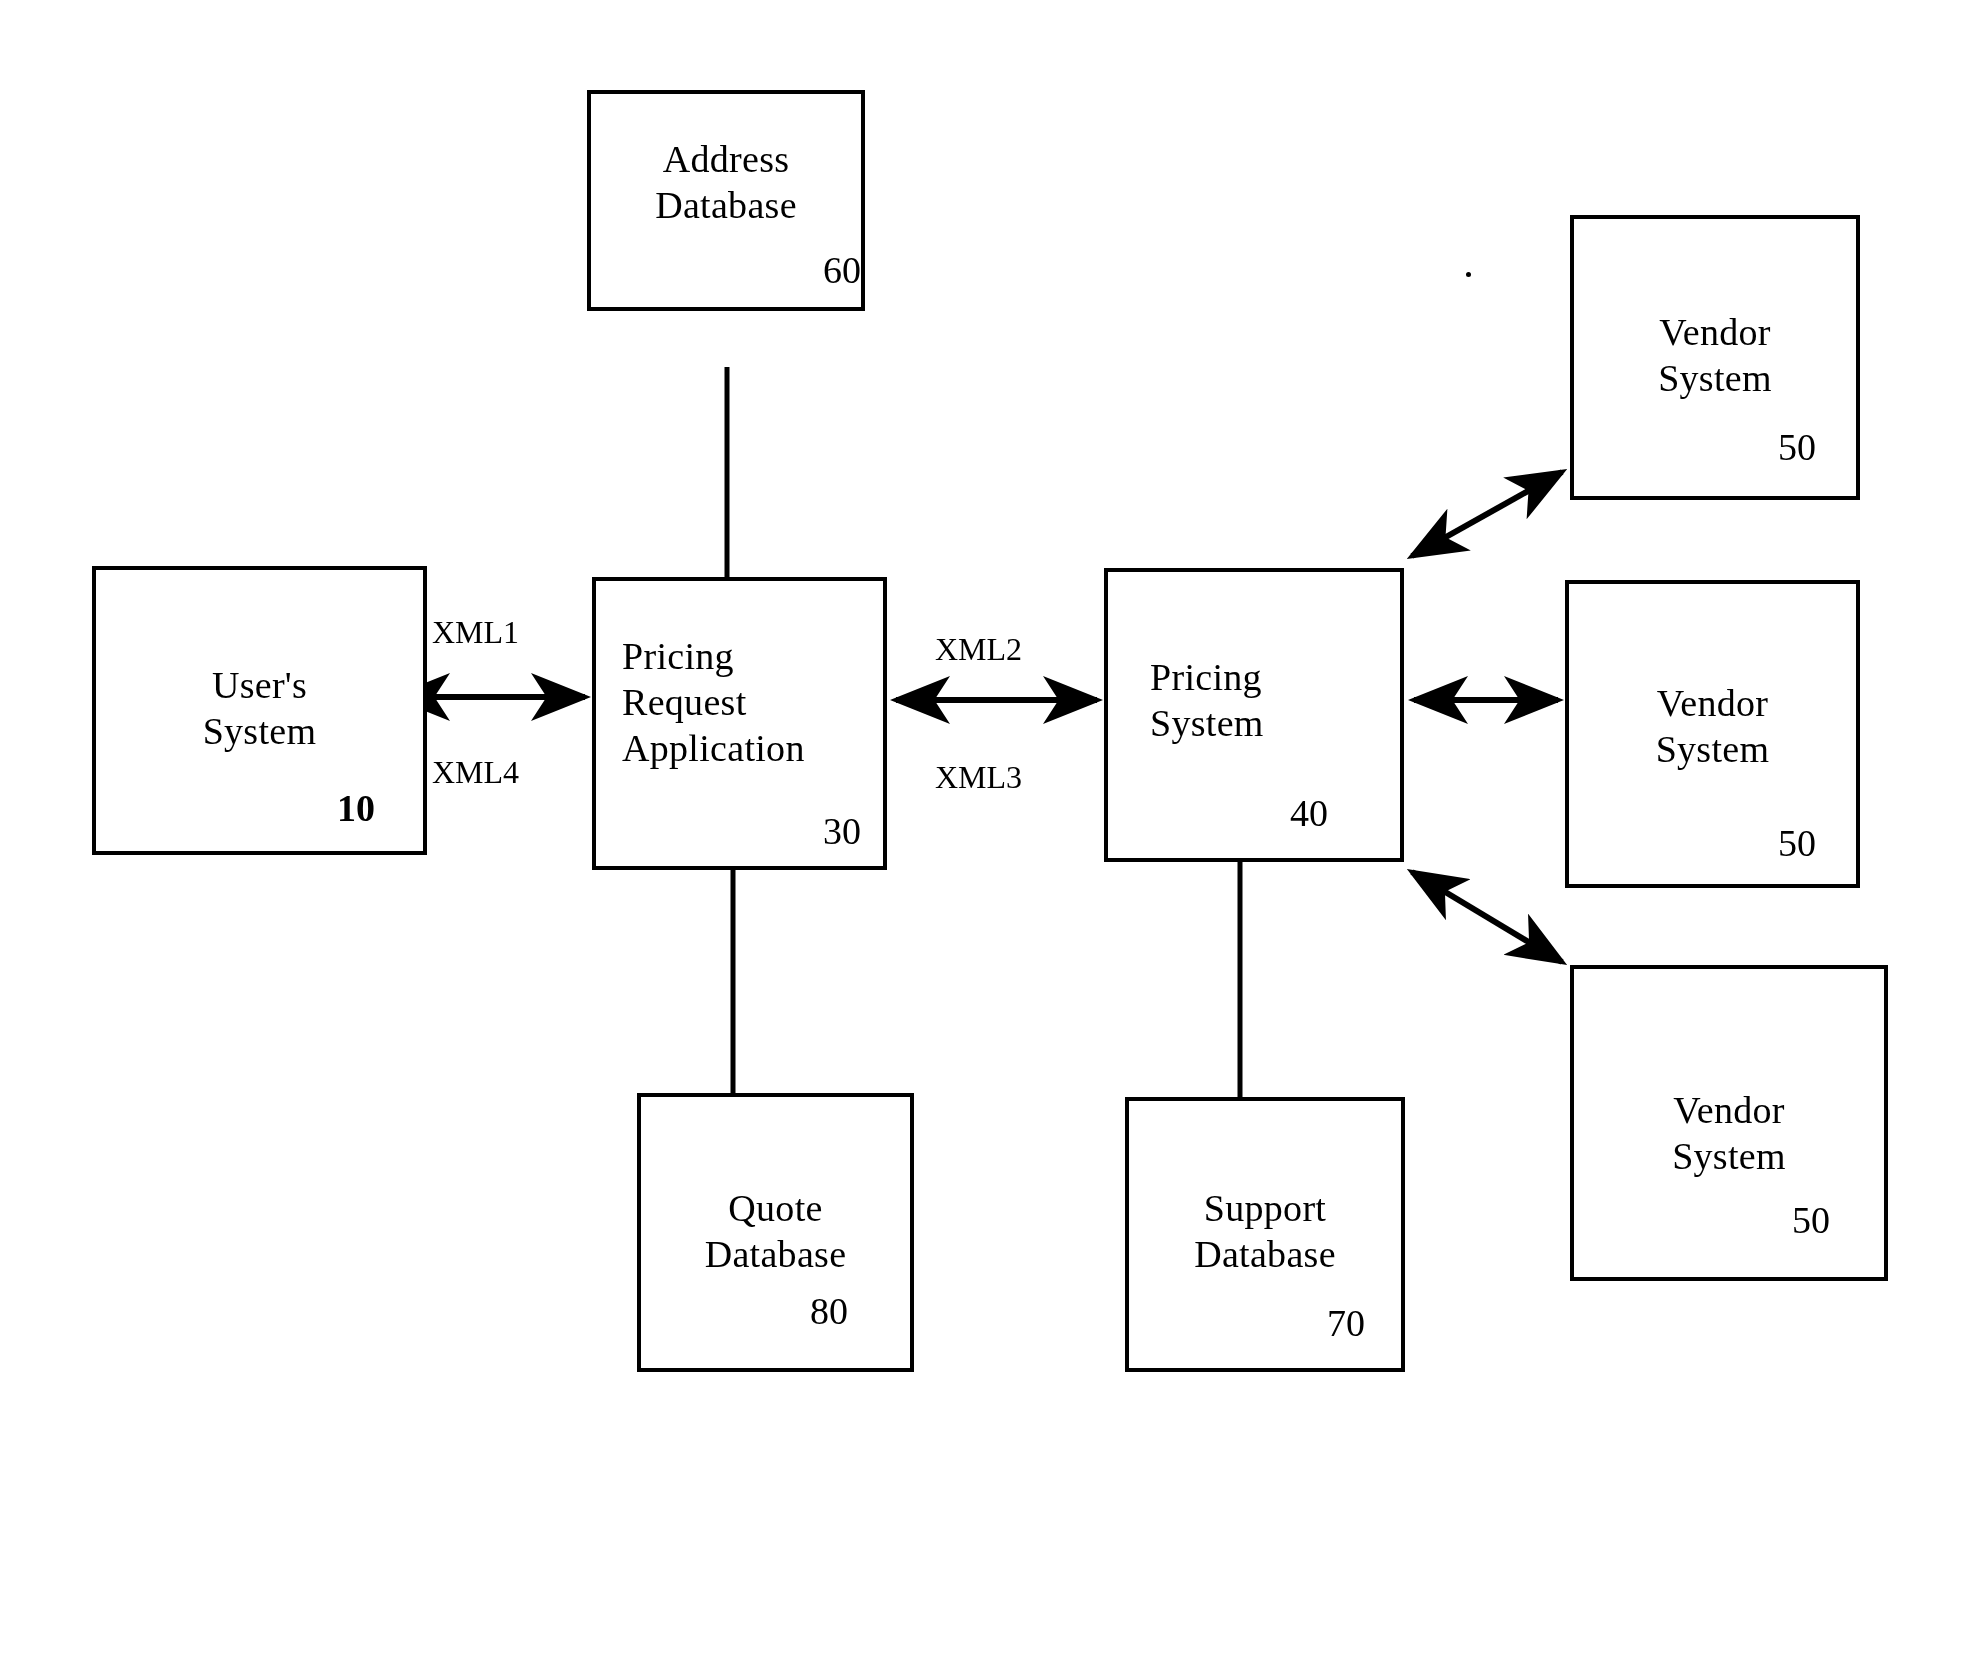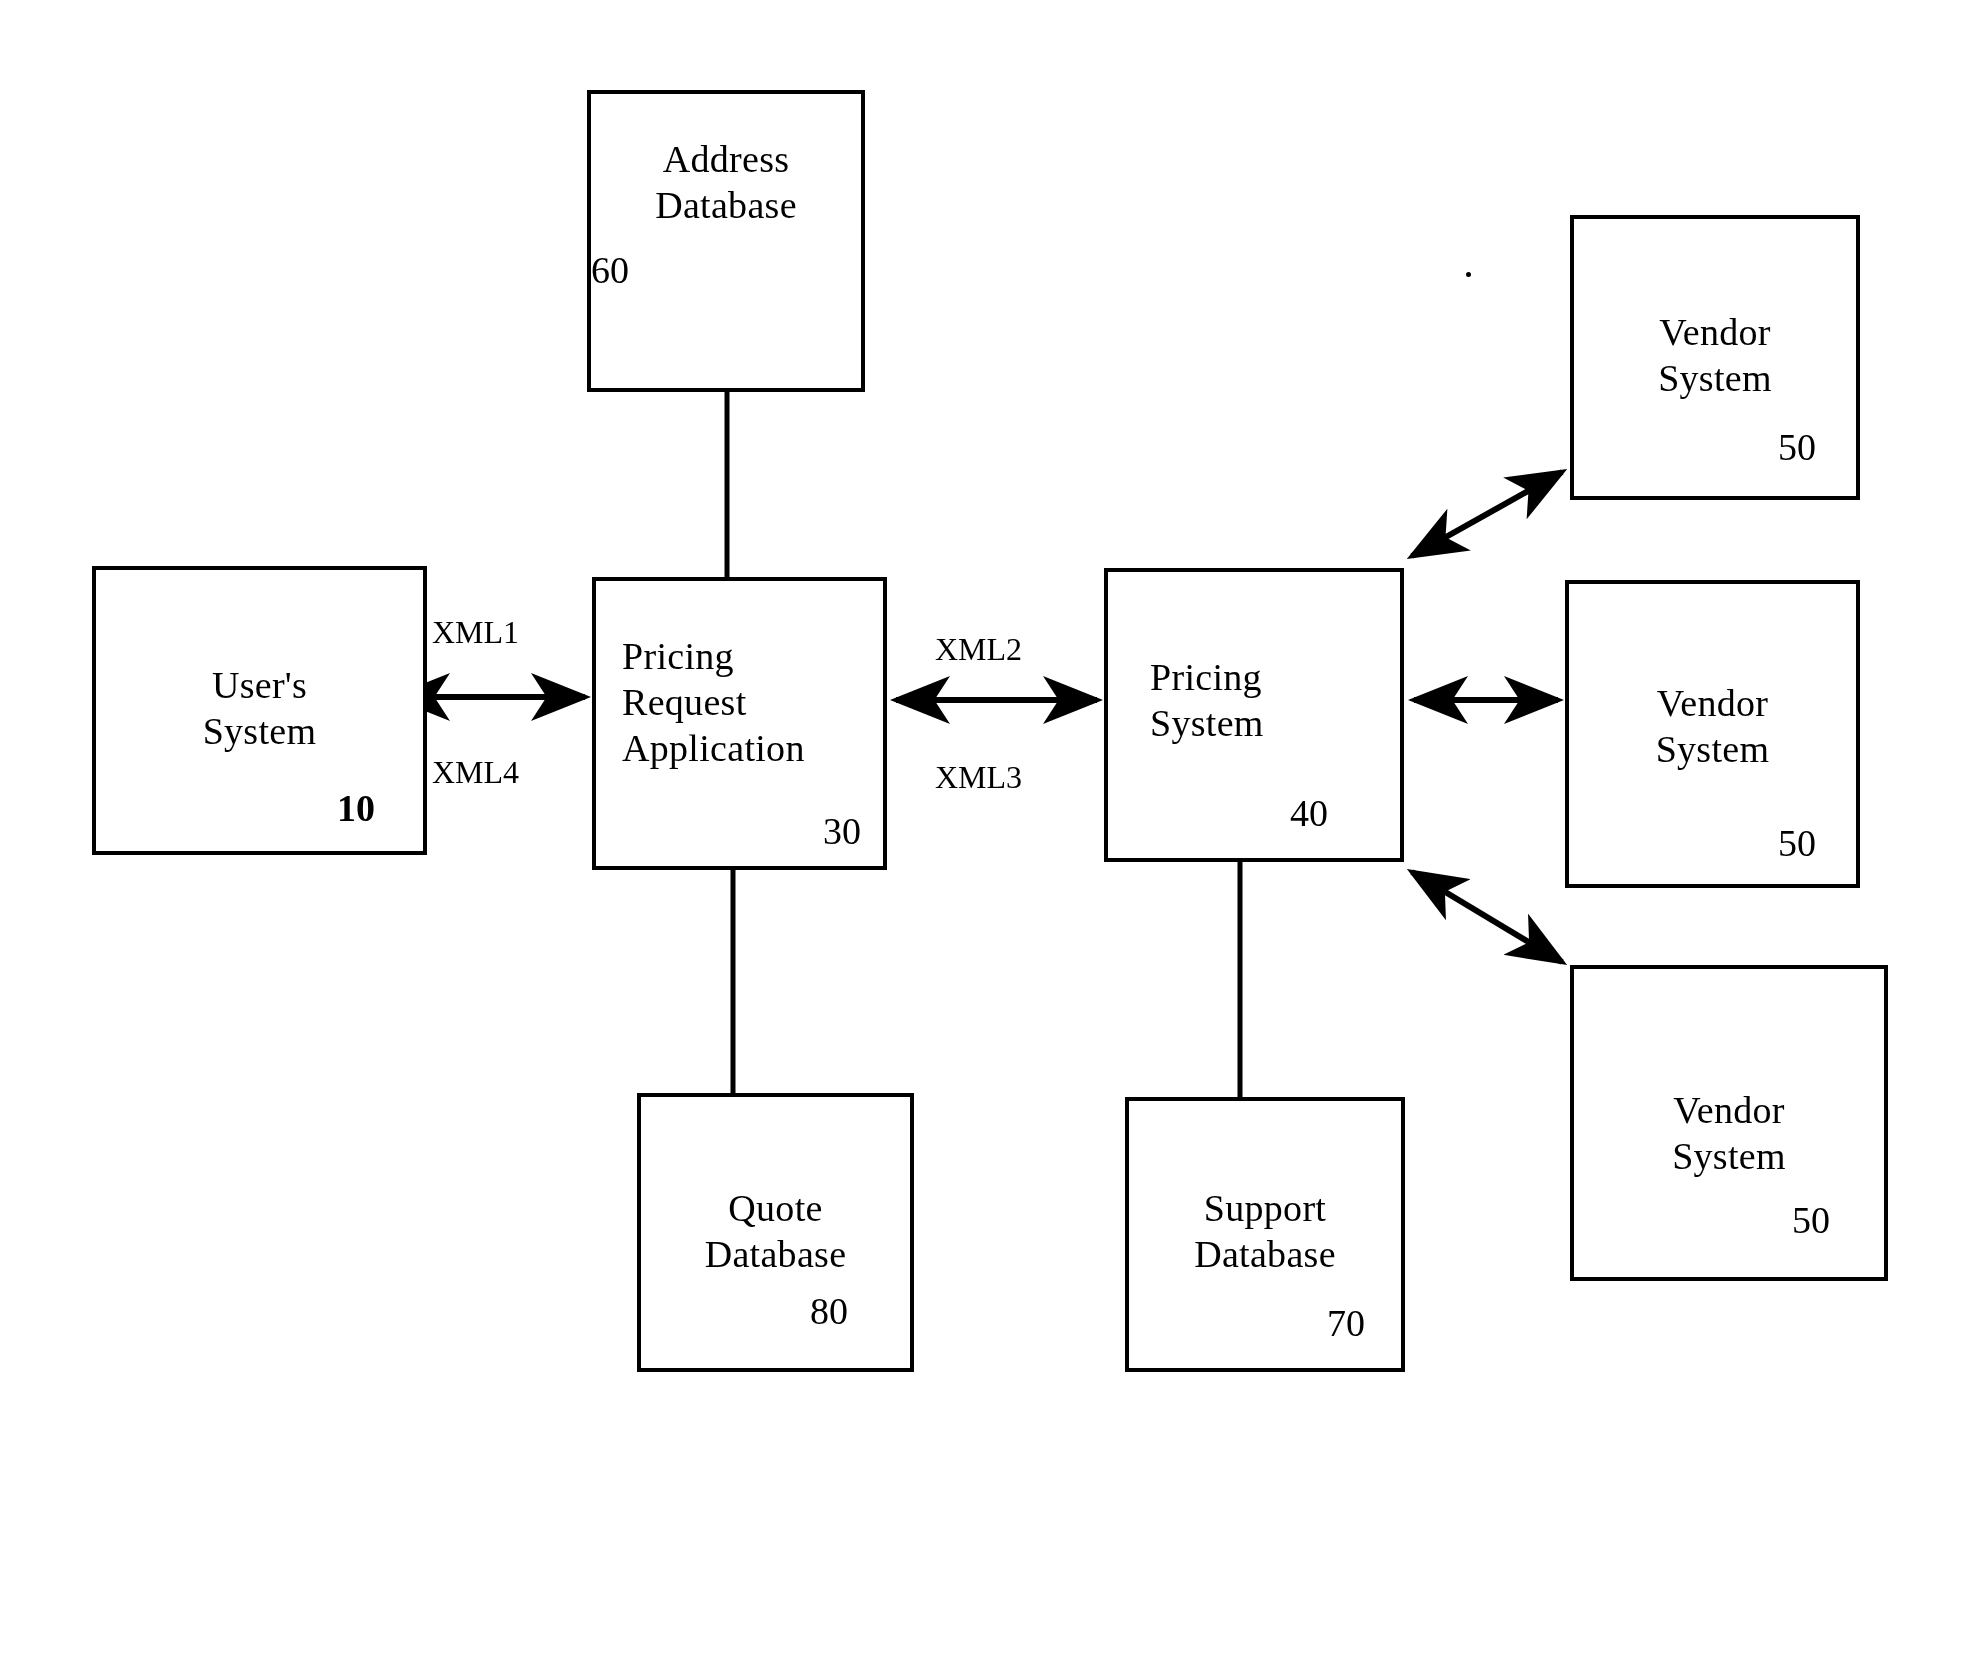--- a/index.html
+++ b/index.html
@@ -97,24 +97,24 @@
 
     <line x1="1412" y1="872" x2="1562" y2="962" stroke="#000" stroke-width="6" marker-start="url(#arrowStart)" marker-end="url(#arrowEnd)"></line>
 
     <line x1="830" y1="598" x2="788" y2="628" stroke="#000" stroke-width="4"></line>
     <circle cx="786" cy="630" r="4" fill="#000"></circle>
   </svg>
 
   <div class="speck" style="left:1466px; top:272px;"></div>
   <div class="speck" style="left:825px; top:1120px;"></div>
 
-  <div class="node" style="left:587px; top:90px; width:278px; height:302px;">
+  <div class="node" style="left:587px; top:90px; width:278px; height:221px;">
     <div class="node-title" style="top:42px;">Address
 Database</div>
-    <div class="node-ref" style="left:0; right:0; text-align:left; top:155px;">60</div>
+    <div class="node-ref" style="left:0; right:0; text-align:right; top:155px;">60</div>
   </div>
 
   <div class="node" style="left:92px; top:566px; width:335px; height:289px;">
     <div class="node-title" style="top:92px;">User's
 System</div>
     <div class="node-ref" style="right:48px; bottom:22px;font-weight:bold;">10</div>
   </div>
 
   <div class="node" style="left:592px; top:577px; width:295px; height:293px;">
     <div class="node-title" style="top:52px; text-align:left; left:26px; right:10px;">Pricing

